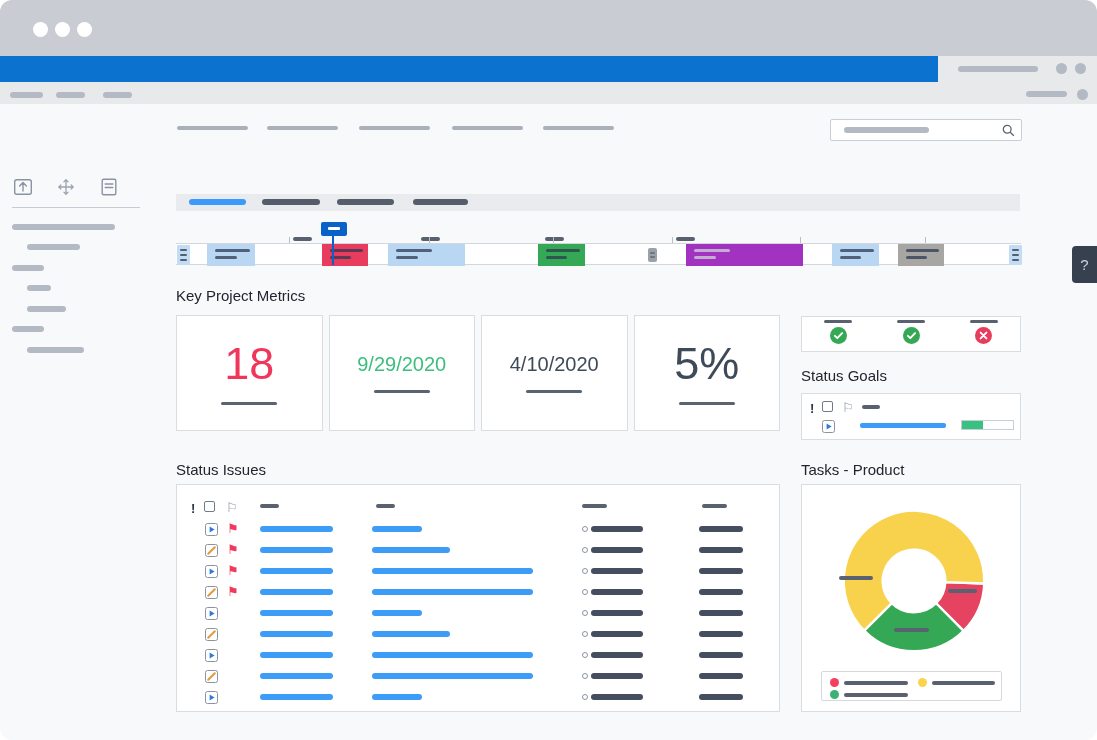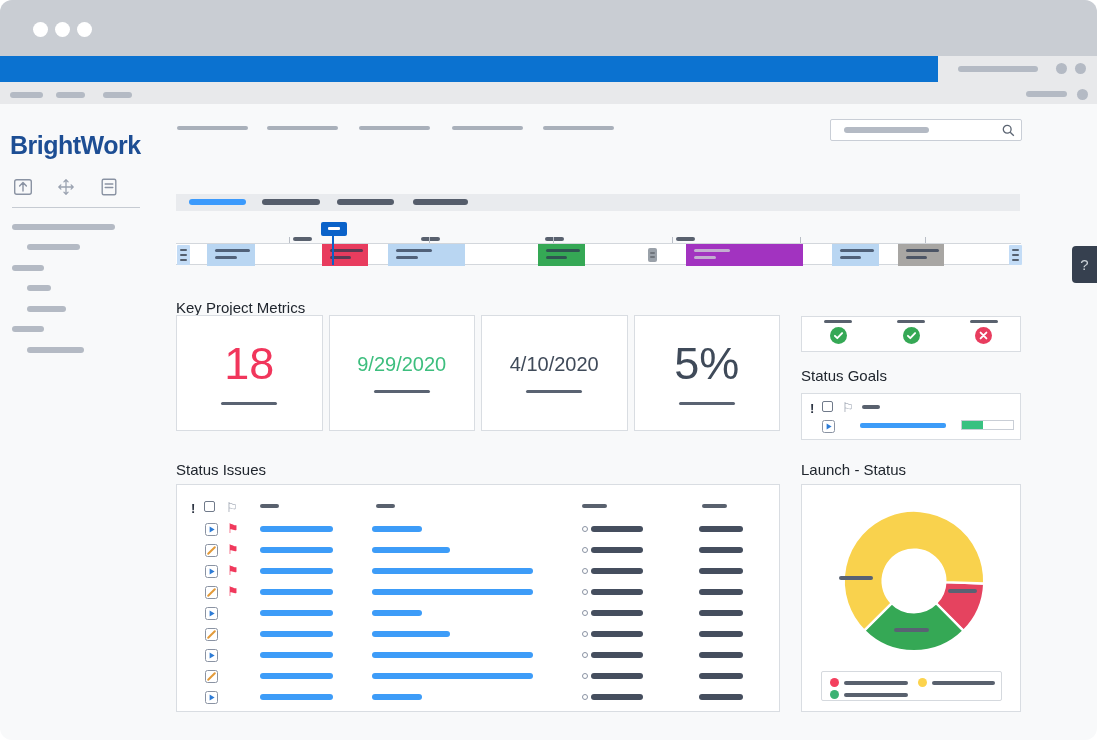--- a/index.html
+++ b/index.html
@@ -83,21 +83,20 @@
   <div class="bluebar"></div>
   <div class="ph" style="left:958px;top:66px;width:80px;height:6px"></div>
   <div class="gdot" style="left:1056px;top:63px"></div>
   <div class="gdot" style="left:1075px;top:63px"></div>
   <div class="ph" style="left:10px;top:92px;width:33px;height:6px"></div>
   <div class="ph" style="left:56px;top:92px;width:29px;height:6px"></div>
   <div class="ph" style="left:103px;top:92px;width:29px;height:6px"></div>
   <div class="ph" style="left:1026px;top:91px;width:41px;height:6px"></div>
   <div class="gdot" style="left:1077px;top:89px"></div>
 
-  <div class="logo">BrightWork</div>
   <div class="side-icon" style="left:12px">
     <svg width="22" height="22" viewBox="0 0 22 22" fill="none" stroke="#8a93a3" stroke-width="1.4" stroke-linecap="round" stroke-linejoin="round">
       <rect x="2.7" y="3.7" width="16.6" height="14.6" rx="2"></rect>
         <path d="M11 15 V6.8 M7.6 10 L11 6.4 L14.4 10"></path>
       </svg>
   </div>
   <div class="side-icon" style="left:55px">
     <svg width="22" height="22" viewBox="0 0 22 22" fill="none" stroke="#9aa2b0" stroke-width="1.3" stroke-linecap="round" stroke-linejoin="round">
       <path d="M11 4 V18 M4 11 H18 M8.9 5.9 L11 3.8 L13.1 5.9 M8.9 16.1 L11 18.2 L13.1 16.1 M5.9 8.9 L3.8 11 L5.9 13.1 M16.1 8.9 L18.2 11 L16.1 13.1"></path>
       </svg>
@@ -193,21 +192,21 @@
       <div class="gtick" style="left: 377px;"></div>
       <div class="gtick" style="left: 496px;"></div>
       <div class="gtick" style="left: 624px;"></div>
       <div class="gtick" style="left: 749px;"></div>
       <div class="gmarker" style="left: 145px; background: rgb(10, 98, 201);">
         <div class="mbar"></div>
       </div>
       <div class="gline" style="left: 156px; background: rgb(10, 98, 201);"></div>
     </div>
 
-  <div class="h2" style="left:176px;top:299px">Key Project Metrics</div>
+  <div class="h2" style="left:176px;top:287px">Key Project Metrics</div>
   <div class="metrics-row" id="metrics">
       <div class="metric-card">
         <div class="metric-value large" style="color: rgb(241, 54, 92);">18</div>
         <div class="metric-underline"></div>
       </div>
       <div class="metric-card">
         <div class="metric-value medium" style="color: rgb(61, 190, 126);">9/29/2020</div>
         <div class="metric-underline"></div>
       </div>
       <div class="metric-card">
@@ -371,21 +370,21 @@
             </svg></div>
           <div class="abs" style="left: 83px; top: 5px; width: 73px; height: 6px; background: rgb(61, 156, 248); border-radius: 3px;"></div>
           <div class="abs" style="left: 195px; top: 5px; width: 50px; height: 6px; background: rgb(61, 156, 248); border-radius: 3px;"></div>
           <div class="abs circ" style="left: 405px; top: 5px;"></div>
           <div class="abs" style="left: 414px; top: 5px; width: 52px; height: 6px; background: rgb(69, 78, 94); border-radius: 3px;"></div>
           <div class="abs" style="left: 522px; top: 5px; width: 44px; height: 6px; background: rgb(69, 78, 94); border-radius: 3px;"></div>
         </div>
       </div>
   </div>
 
-  <div class="h2" style="left:801px;top:461px">Launch - Status</div>
+  <div class="h2" style="left:801px;top:461px">Tasks - Product</div>
   <div class="card tasks-card">
     <svg id="donut" class="abs" style="left:36px;top:20px" width="152" height="152" viewBox="0 0 160 160">
         <path d="M 153.95 82.58 A 74 74 0 0 1 132.14 132.51 L 103.25 103.42 A 33 33 0 0 0 112.98 81.15 Z" fill="#e5435f" stroke="#fff" stroke-width="2.5" stroke-linejoin="round"></path>
         <path d="M 132.14 132.51 A 74 74 0 0 1 27.49 132.14 L 56.58 103.25 A 33 33 0 0 0 103.25 103.42 Z" fill="#35a855" stroke="#fff" stroke-width="2.5" stroke-linejoin="round"></path>
         <path d="M 27.49 132.14 A 74 74 0 1 1 153.95 82.58 L 112.98 81.15 A 33 33 0 1 0 56.58 103.25 Z" fill="#f9d24d" stroke="#fff" stroke-width="2.5" stroke-linejoin="round"></path>
       </svg>
     <div class="donut-label" style="left:37px;top:91px;width:34px"></div>
     <div class="donut-label" style="left:146px;top:104px;width:29px"></div>
     <div class="donut-label" style="left:92px;top:143px;width:35px"></div>
     <div class="legend-box" id="legend">

